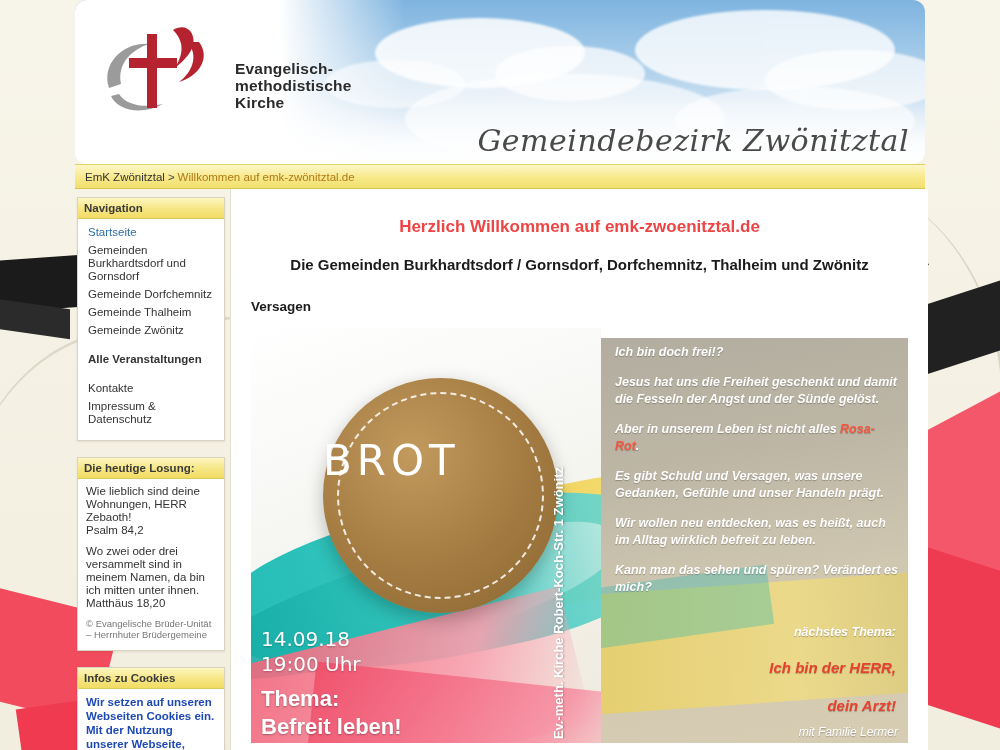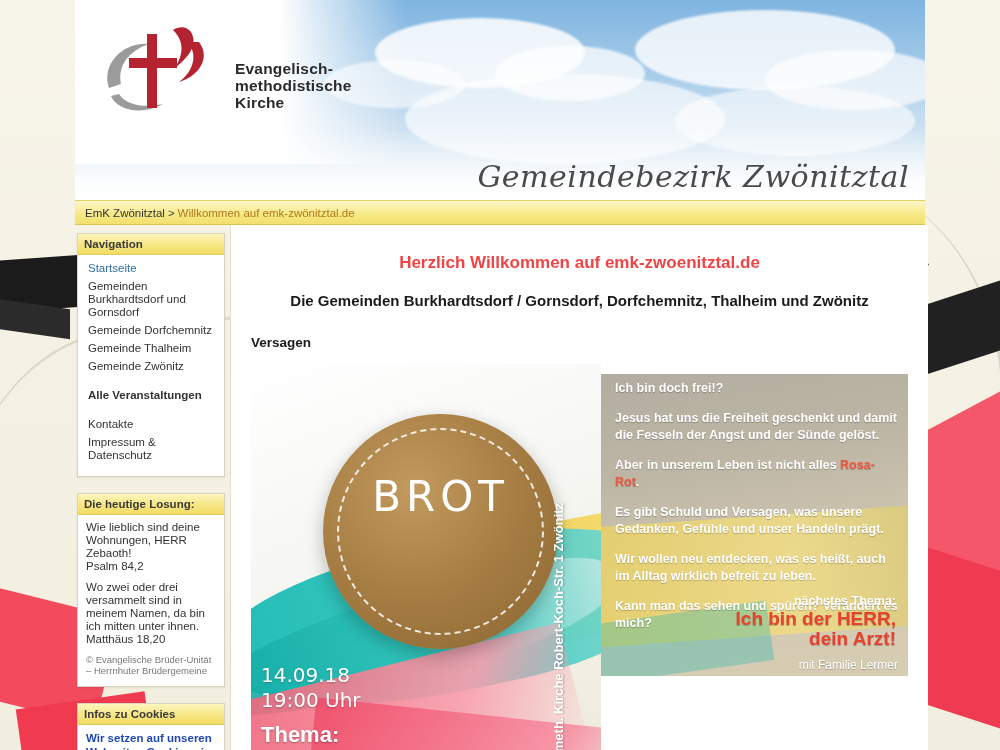--- a/index.html
+++ b/index.html
@@ -126,23 +126,24 @@
     left: 75px;
     top: 0;
     width: 850px;
     z-index: 2;
   }
 
   
   .banner {
     position: relative;
     width: 850px;
-    height: 200px;
+    height: 164px;
     overflow: hidden;
     background: linear-gradient(180deg, #7fb4e0 0%, #a8cdea 38%, #cfe2f2 66%, #e9f1f7 100%);
+    border-radius: 12px;
   }
   .cloud {
     position: absolute;
     background: #ffffff;
     border-radius: 50%;
     opacity: .85;
     filter: blur(1px);
   }
   .c1 { width: 210px; height: 70px; left: 300px; top: 18px; }
   .c2 { width: 150px; height: 55px; left: 420px; top: 46px; opacity:.75;}
@@ -382,21 +383,21 @@
     top: 14px;
     right: 14px;
     bottom: 14px;
     border: 2px dashed rgba(255,255,255,.85);
     border-radius: 50%;
   }
   .bread-text {
     position: absolute;
     left: 0; right: 0;
     top: 56px;
-    text-align: center;
+    text-align: left;
     color: #ffffff;
     font-size: 42px;
     line-height: 54px;
     letter-spacing: 5px;
     font-family: "DejaVu Sans", sans-serif;
   }
   .poster-date {
     position: absolute;
     left: 10px;
     bottom: 66px;
@@ -426,23 +427,24 @@
     writing-mode: vertical-rl;
     transform: rotate(180deg);
     line-height: 15px;
     text-shadow: 0 1px 2px rgba(0,0,0,.3);
   }
   .poster-right {
     position: absolute;
     left: 350px;
     top: 10px;
     width: 307px;
-    height: 302px;
+    height: 405px;
     background: linear-gradient(170deg, #b2ada0 0%, #bdb6a5 30%, #cfc7b0 60%, #d7cdb3 100%);
     overflow: hidden;
+    font-style: italic;
   }
   .pr-yellowband {
     position: absolute;
     left: -20px;
     bottom: 40px;
     width: 360px;
     height: 120px;
     background: linear-gradient(90deg, #e8cf63 0%, #f0dc84 60%, #d9c978 100%);
     transform: rotate(-4deg);
     opacity: .85;
@@ -475,24 +477,24 @@
     right: 12px;
     bottom: 28px;
     text-align: right;
     color: #ffffff;
     font-size: 12.5px;
     font-weight: bold;
     text-shadow: 0 1px 1px rgba(0,0,0,.25);
   }
   .pr-next .theme {
     color: #e8412f;
-    font-size: 19px;
+    font-size: 15px;
     line-height: 19px;
     display: block;
-    margin-top: 1px;
+    margin-top: 19px;
   }
   .pr-family {
     position: absolute;
     right: 10px;
     bottom: 4px;
     color: #ffffff;
     font-size: 12px;
     text-shadow: 0 1px 1px rgba(0,0,0,.25);
     padding-left: 44px;
   }

